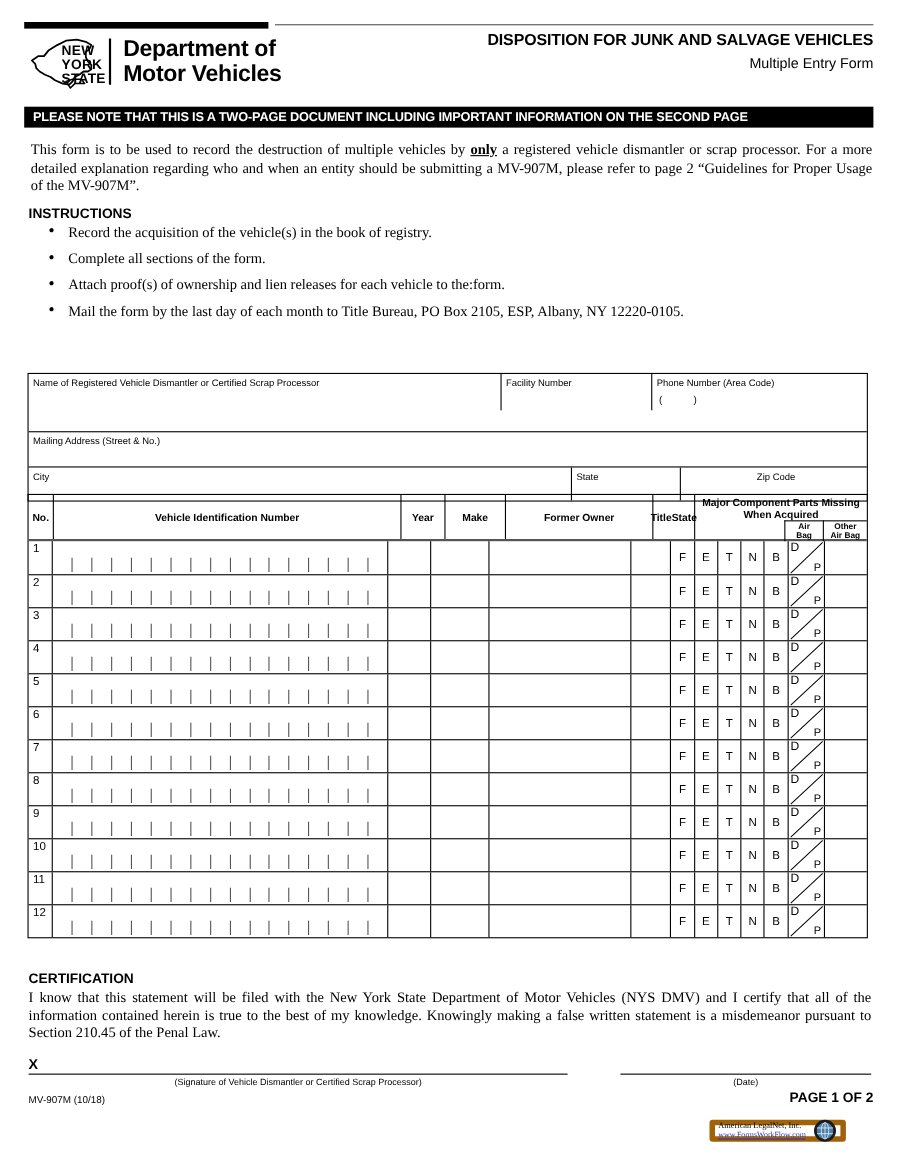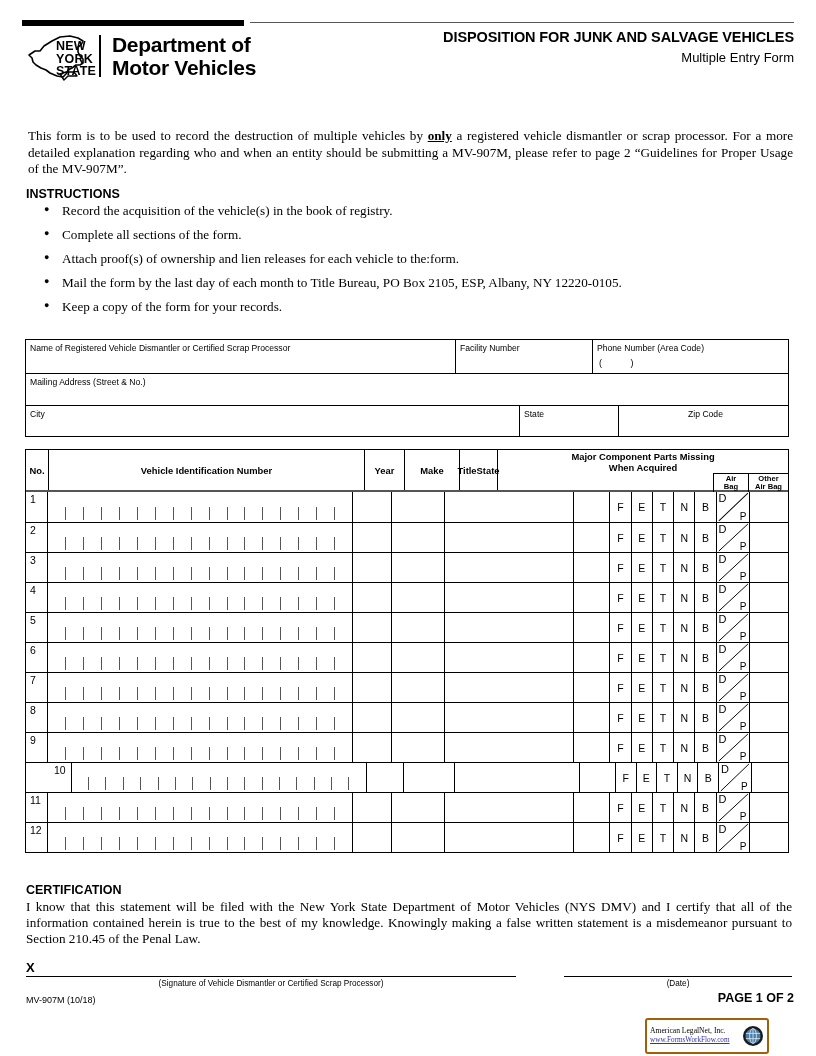--- a/index.html
+++ b/index.html
@@ -168,21 +168,21 @@
     left: 25px;
     top: 339px;
     width: 764px;
     border: 1px solid #000;
     box-sizing: border-box;
     font-family: "Liberation Sans", sans-serif;
     font-size: 8.6px;
   }
   .biz-row { display: flex; }
   .biz-row.r1 { height: 33px; }
-  .biz-row.r2 { height: 31px; border-top: 1px solid #000; }
+  .biz-row.r2 { height: 31px; border-top: 1px solid #000; margin-top: 19px; }
   .biz-row.r3 { height: 30px; border-top: 1px solid #000; }
   .biz-cell {
     padding: 3px 0 0 4px;
     box-sizing: border-box;
     position: relative;
   }
   .biz-cell + .biz-cell { border-left: 1px solid #000; }
   .phone-parens {
     position: absolute;
     left: 6px;
@@ -394,22 +394,22 @@
     font-family: "Liberation Sans", sans-serif;
     font-weight: bold;
     font-size: 12.5px;
   }
 
   .legalnet {
     position: absolute;
     left: 645px;
     top: 1018px;
     width: 124px;
-    height: 36px;
-    border: 2px solid #a16207;
+    height: 20px;
+    border: 5px solid #a16207;
     border-radius: 3px;
     background: #fff;
     display: flex;
     align-items: center;
     padding: 0 3px;
     box-sizing: border-box;
   }
   .ln-text {
     flex: 1;
     font-family: "Liberation Serif", serif;
@@ -453,32 +453,32 @@
         <div>Motor Vehicles</div>
       </div>
     </div>
 
     <div class="title-right">
       <div class="title-main">DISPOSITION FOR JUNK AND SALVAGE VEHICLES</div>
       <div class="title-sub">Multiple Entry Form</div>
     </div>
   </div>
 
+  <div class="notice-bar">PLEASE NOTE THAT THIS IS A TWO-PAGE DOCUMENT INCLUDING IMPORTANT INFORMATION ON THE SECOND PAGE</div>
 
   <div class="intro">
     <span>This form is to be used to record the destruction of multiple vehicles by </span><u>only</u><span> a registered vehicle dismantler or scrap processor.  For a more detailed explanation regarding who and when an entity should be submitting a MV-907M, please refer to page 2 “Guidelines for Proper Usage of the MV-907M”.</span>
   </div>
 
   <div class="instr-head">INSTRUCTIONS</div>
   <div class="bullets">
     <div class="bullet">Record the acquisition of the vehicle(s) in the book of registry.</div>
     <div class="bullet">Complete all sections of the form.</div>
     <div class="bullet">Attach proof(s) of ownership and lien releases for each vehicle to the:form.</div>
     <div class="bullet">Mail the form by the last day of each month to Title Bureau, PO Box 2105, ESP, Albany, NY 12220-0105.</div>
-    <div class="bullet">Keep a copy of the form for your records.</div>
   </div>
 
   <div class="biz">
     <div class="biz-row r1">
       <div class="biz-cell" style="width:429px;">
         <span>Name of Registered Vehicle Dismantler or Certified Scrap Processor</span>
       </div>
       <div class="biz-cell" style="width:137px;">
         <span>Facility Number</span>
       </div>
@@ -504,20 +504,21 @@
       </div>
     </div>
   </div>
 
   <div class="tbl">
     <div class="thead">
       <div class="th no" style="width:22px;">No.</div>
       <div class="th" style="width:316px;">Vehicle Identification Number</div>
       <div class="th" style="width:40px;">Year</div>
       <div class="th" style="width:55px;">Make</div>
+      <div class="th" style="width:134px;">Former Owner</div>
       <div class="th" style="width:38px; flex-direction:row;">
         <span>Title</span>
         <span>State</span>
       </div>
       <div class="mcp-group" style="flex:1;">
         <div class="mcp-title">
           <div>Major Component Parts Missing</div>
           <div>When Acquired</div>
         </div>
         <div class="mcp-sub">
@@ -898,21 +899,21 @@
           <div class="airbag-cell" style="width: 35px;">
             <svg class="slash" viewBox="0 0 35 29" preserveAspectRatio="none">
               <line x1="2" y1="28" x2="33" y2="1" stroke="#000" stroke-width="1"></line>
             </svg>
             <span class="d">D</span>
             <span class="p">P</span>
           </div>
           <div class="other-cell" style="width: 40px;"></div>
         </div>
         <div class="trow">
-          <div class="td no" style="width: 22px; margin-left: 24px;">10</div>
+          <div class="td no" style="width: 22px;">10</div>
           <div class="td vin-cell" style="width: 316px;">
             <div class="vin-ticks">
               <div class="vin-seg"></div>
               <div class="vin-seg"></div>
               <div class="vin-seg"></div>
               <div class="vin-seg"></div>
               <div class="vin-seg"></div>
               <div class="vin-seg"></div>
               <div class="vin-seg"></div>
               <div class="vin-seg"></div>

